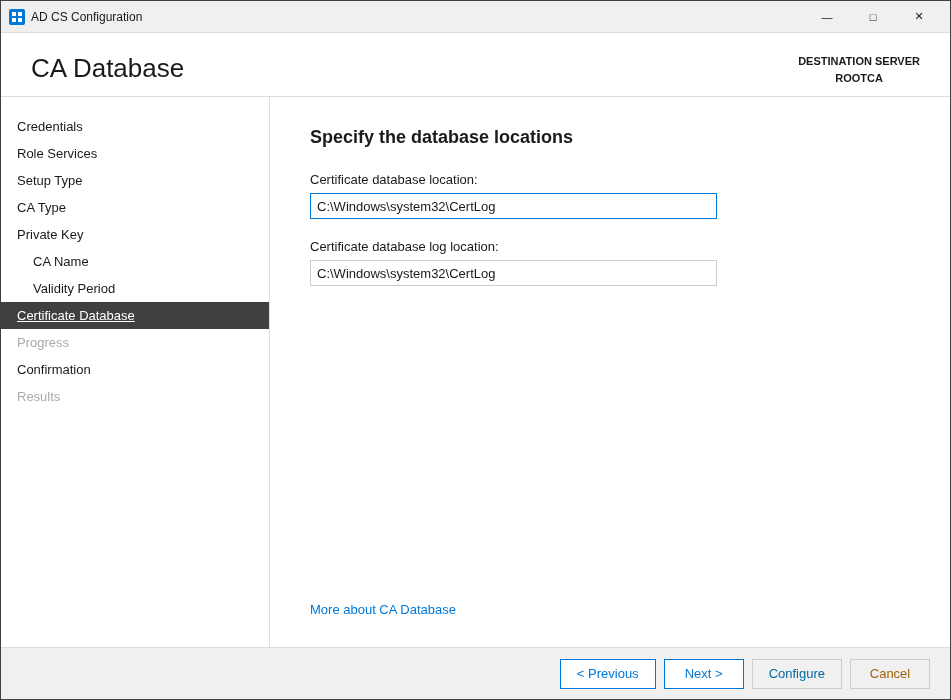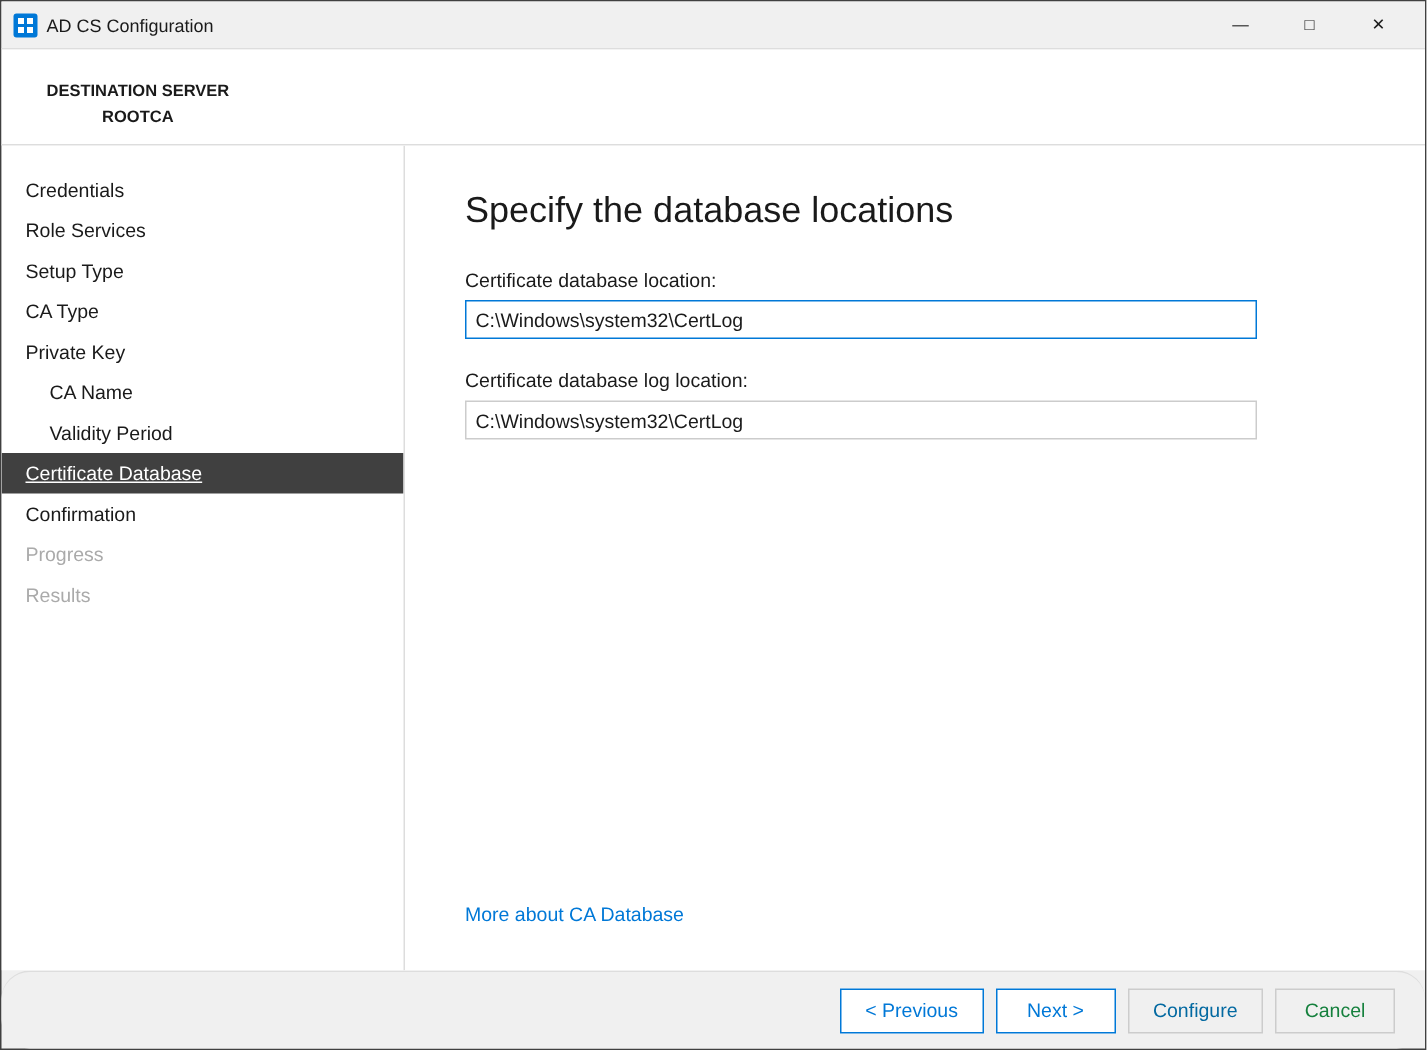--- a/index.html
+++ b/index.html
@@ -130,37 +130,37 @@
     .main-content {
       flex: 1;
       padding: 30px 40px;
       background: white;
       overflow-y: auto;
       display: flex;
       flex-direction: column;
     }
 
     .section-title {
-      font-size: 24px;
-      font-weight: 400;
+      font-size: 18px;
+      font-weight: 700;
       color: #1a1a1a;
       margin-bottom: 24px;
     }
 
     .form-group {
       margin-bottom: 20px;
     }
     .form-label {
       display: block;
       font-size: 13px;
       color: #1a1a1a;
       margin-bottom: 6px;
     }
     .form-input {
-      width: 528px;
+      width: 407px;
       height: 26px;
       border: 1px solid #0078d7;
       padding: 0 6px;
       font-size: 13px;
       font-family: 'Segoe UI', Arial, sans-serif;
       color: #1a1a1a;
       background: white;
       outline: none;
     }
     .form-input.normal {
@@ -180,32 +180,31 @@
     .footer {
       height: 52px;
       background: #f0f0f0;
       border-top: 1px solid #ddd;
       display: flex;
       align-items: center;
       justify-content: flex-end;
       padding: 0 20px;
       gap: 8px;
       flex-shrink: 0;
-      border-radius: 19px;
     }
     .btn {
       height: 30px;
       min-width: 80px;
       padding: 0 16px;
       border: 1px solid #ccc;
       background: #f0f0f0;
       font-size: 13px;
       font-family: 'Segoe UI', Arial, sans-serif;
       cursor: pointer;
-      color: #15803d;
+      color: #a16207;
     }
     .btn:disabled { color: #0369a1; cursor: default; }
     .btn.primary {
       background: white;
       border: 1px solid #0078d7;
       color: #0078d7;
     }
 
     .top-area {
       background: white;
@@ -227,20 +226,21 @@
     </div>
     <span class="title-bar-text">AD CS Configuration</span>
     <div class="window-controls">
       <button class="window-btn">—</button>
       <button class="window-btn">□</button>
       <button class="window-btn close">✕</button>
     </div>
   </div>
 
   <div class="header-section top-area">
+    <h1 class="page-title">CA Database</h1>
     <div class="destination-info">
       <div>DESTINATION SERVER</div>
       <div>ROOTCA</div>
     </div>
   </div>
 
   <div class="main-layout">
 
     <div class="sidebar">
 
@@ -261,25 +261,25 @@
       </div>
       <div class="sidebar-subitem">
         <span>CA Name</span>
       </div>
       <div class="sidebar-subitem">
         <span>Validity Period</span>
       </div>
       <div class="sidebar-item active">
         <span>Certificate Database</span>
       </div>
-      <div class="sidebar-item">
-        <span>Confirmation</span>
-      </div>
       <div class="sidebar-item disabled">
         <span>Progress</span>
+      </div>
+      <div class="sidebar-item">
+        <span>Confirmation</span>
       </div>
       <div class="sidebar-item disabled">
         <span>Results</span>
       </div>
     </div>
 
     <div class="main-content">
       <h2 class="section-title">Specify the database locations</h2>
 
       <div class="form-group">

